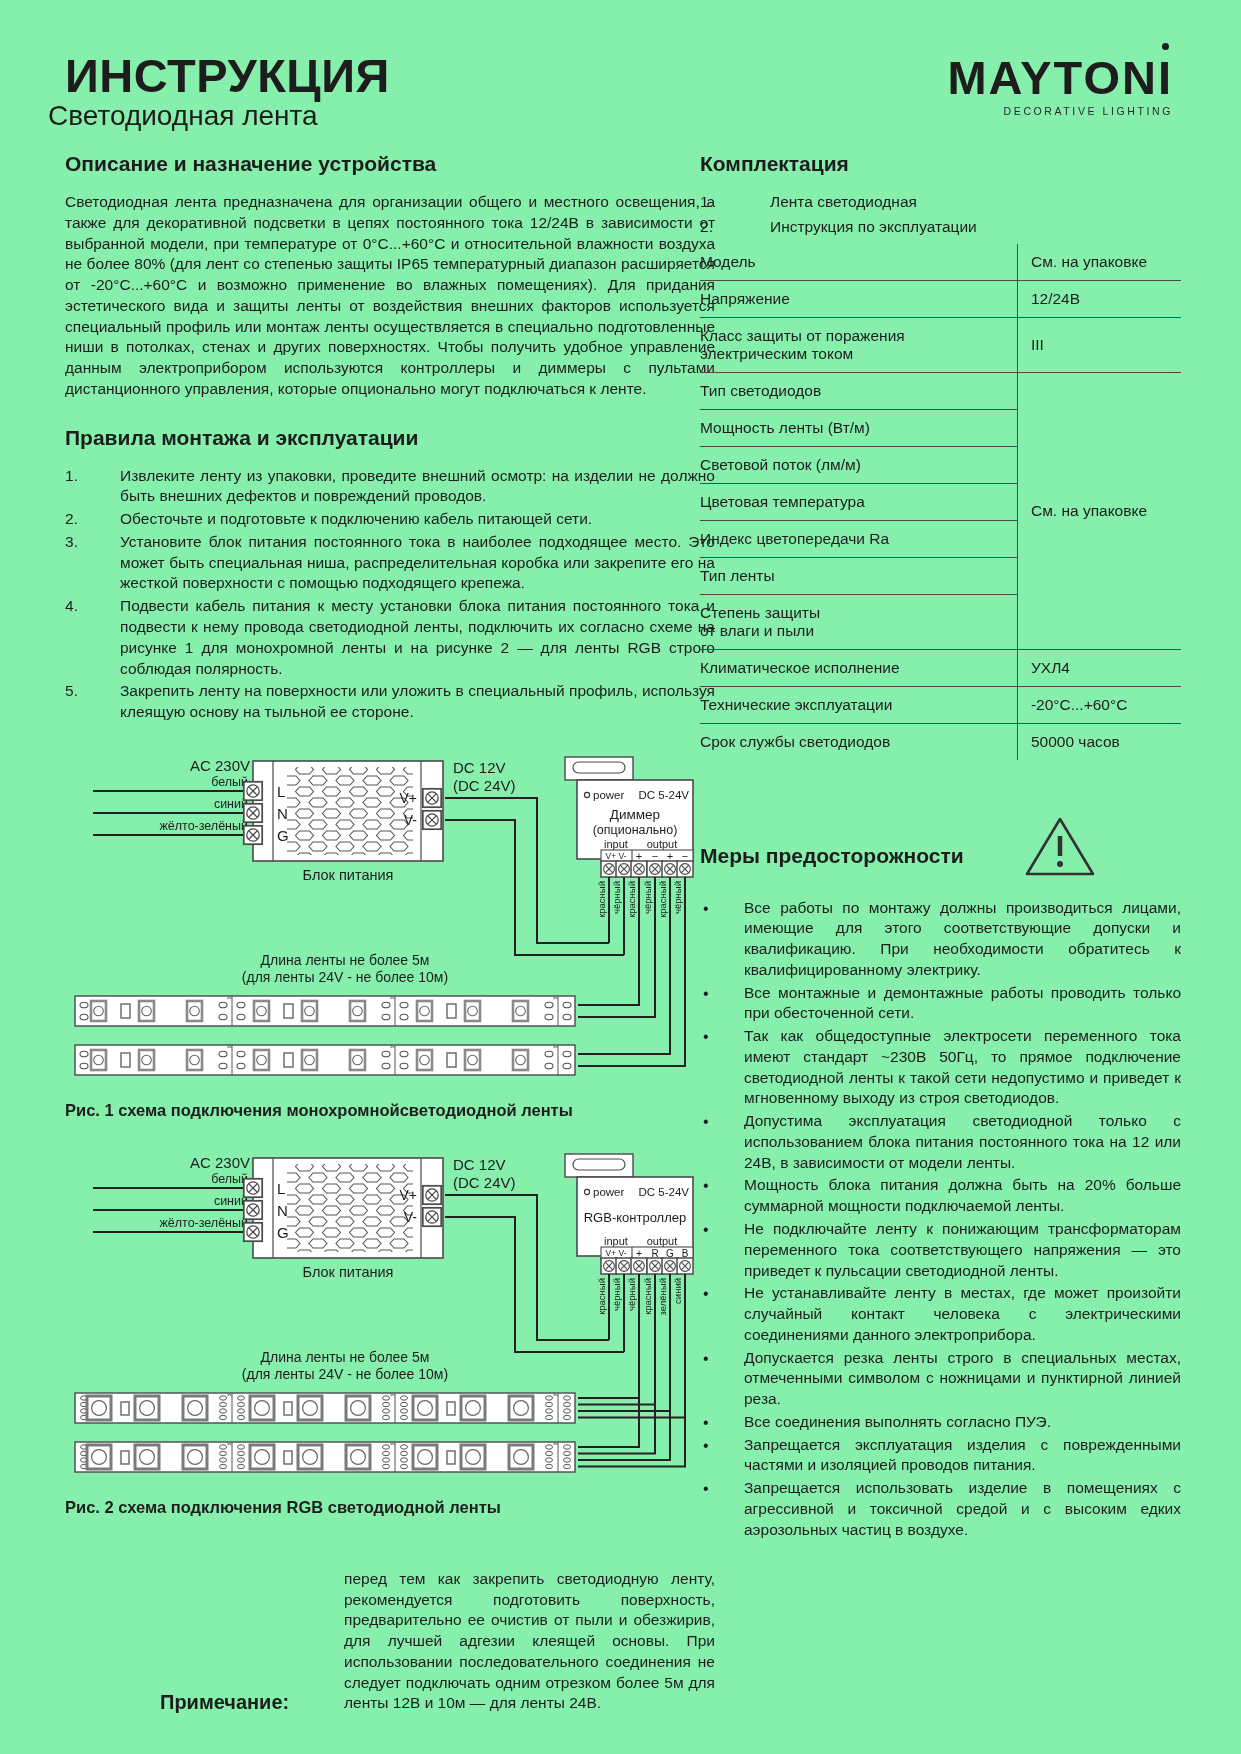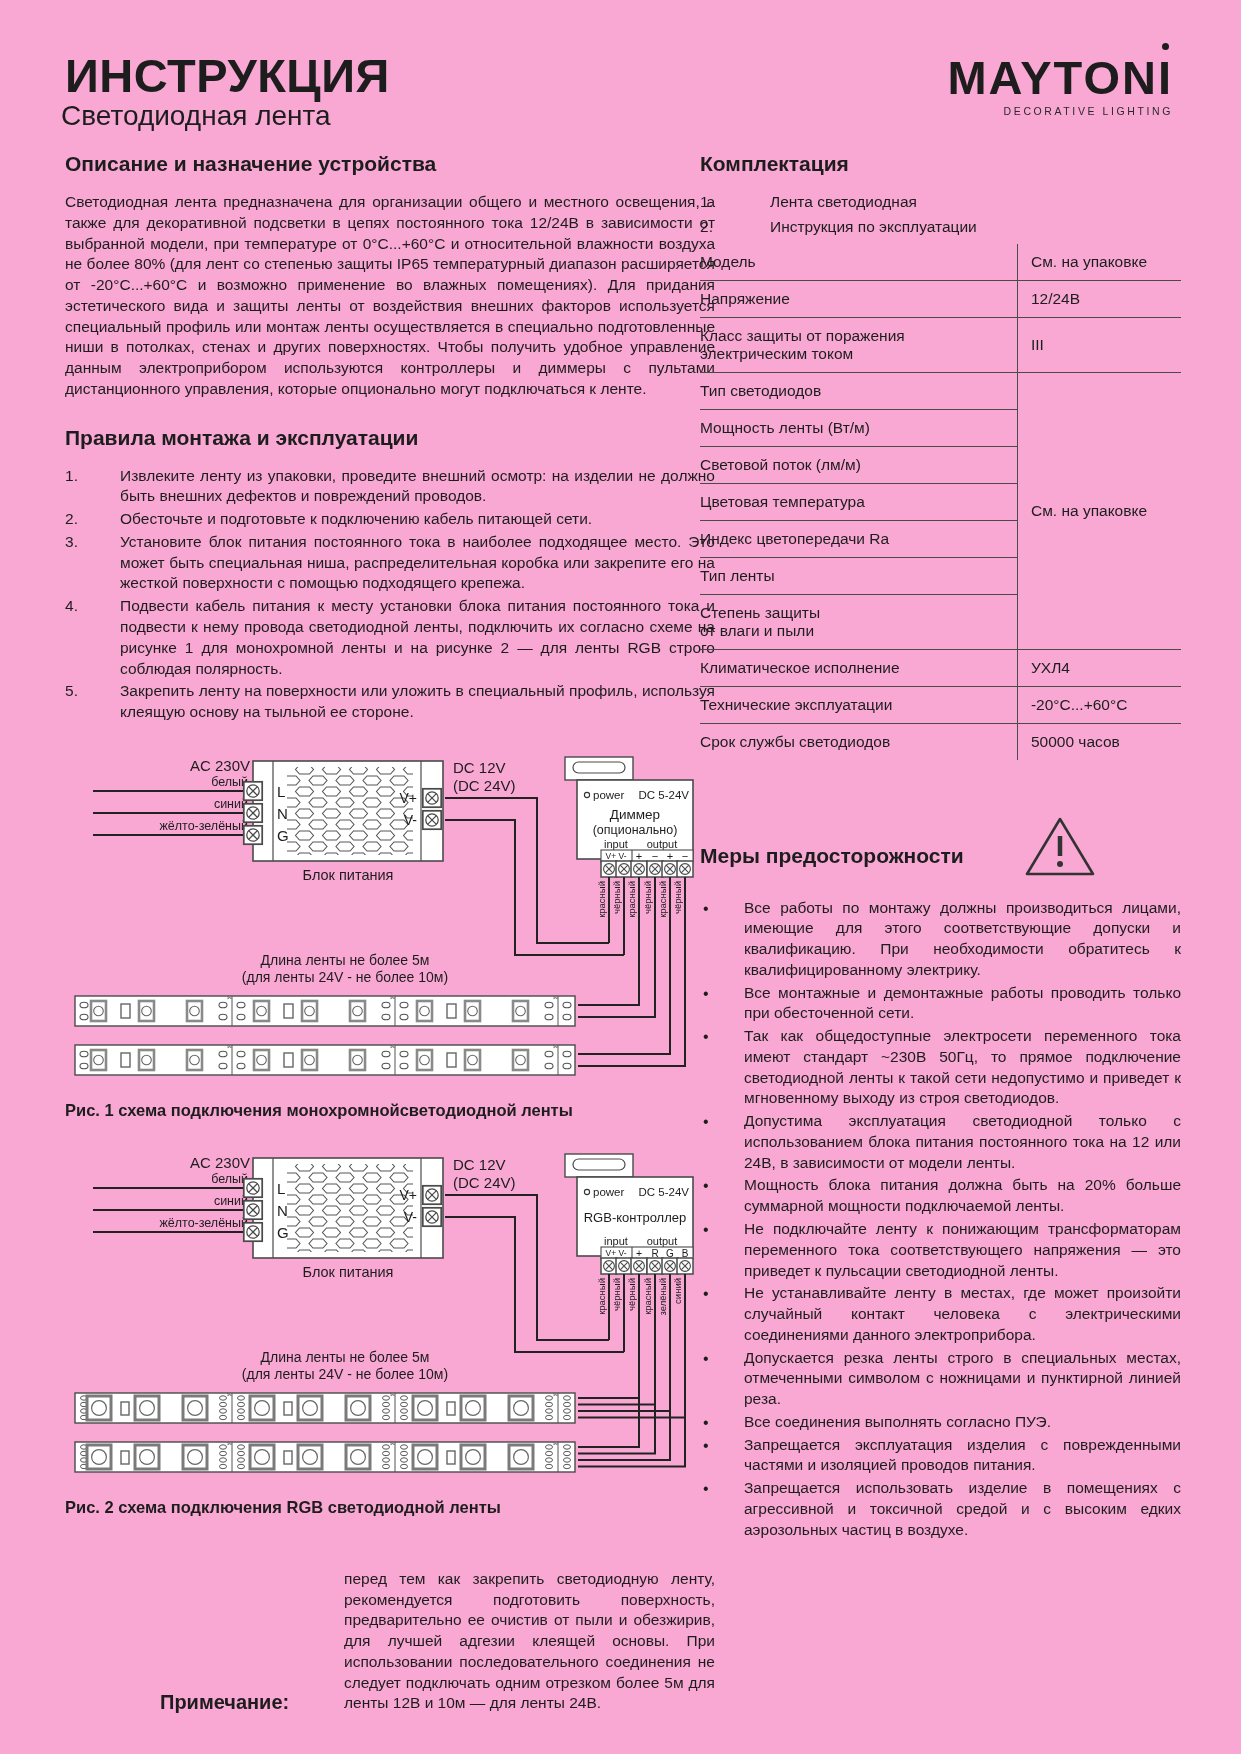--- a/index.html
+++ b/index.html
@@ -2,25 +2,25 @@
 <html lang="ru"><head>
 <meta charset="utf-8">
 <style>
   * { margin:0; padding:0; box-sizing:border-box; }
   html,body { background:#ffffff; }
   body {
     width:1241px; height:1754px; position:relative;
     font-family:"Liberation Sans", sans-serif;
     color:#1d1d1d;
   }
-  .page { position:absolute; inset:0; background:#f9a8d4; }
+  .page { position:absolute; inset:0; background:#86efac; }
 
   
   .doc-title { position:absolute; left:65px; top:48px; font-size:47px; font-weight:700; letter-spacing:.5px; }
-  .doc-subtitle { position:absolute; left:61px; top:100px; font-size:28px; font-weight:400; }
+  .doc-subtitle { position:absolute; left:48px; top:100px; font-size:28px; font-weight:400; }
   .brand { position:absolute; right:68px; top:50px; text-align:right; }
   .brand-word { position:relative; display:inline-block; font-size:47px; font-weight:700; letter-spacing:2px; }
   .brand-dot { position:absolute; top:-7px; right:4px; width:7px; height:7px; background:#1d1d1d; border-radius:50%; }
   .brand-tagline { font-size:10.5px; letter-spacing:2.6px; margin-top:0px; color:#2a2a2a; }
 
   
   .col-left  { position:absolute; left:65px;  top:152px; width:650px; }
   .col-right { position:absolute; left:700px; top:152px; width:481px; }
 
   h2 { font-size:21px; font-weight:700; margin-bottom:16px; }

